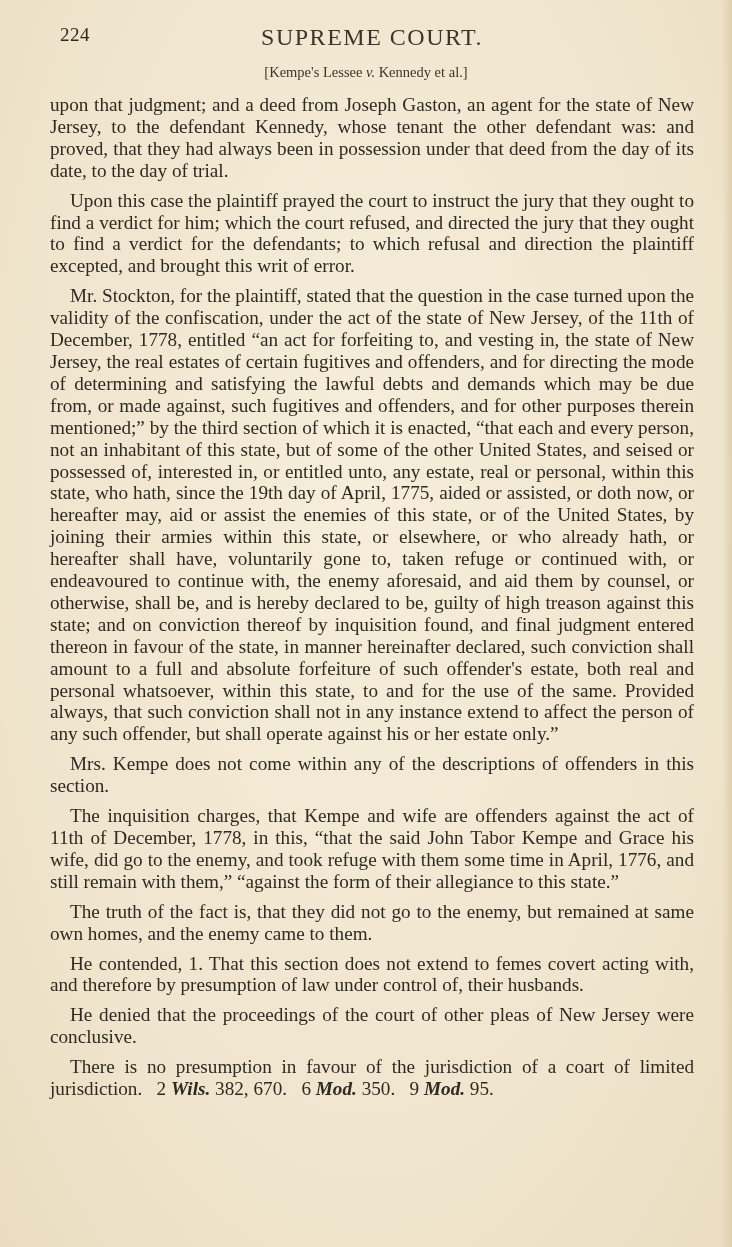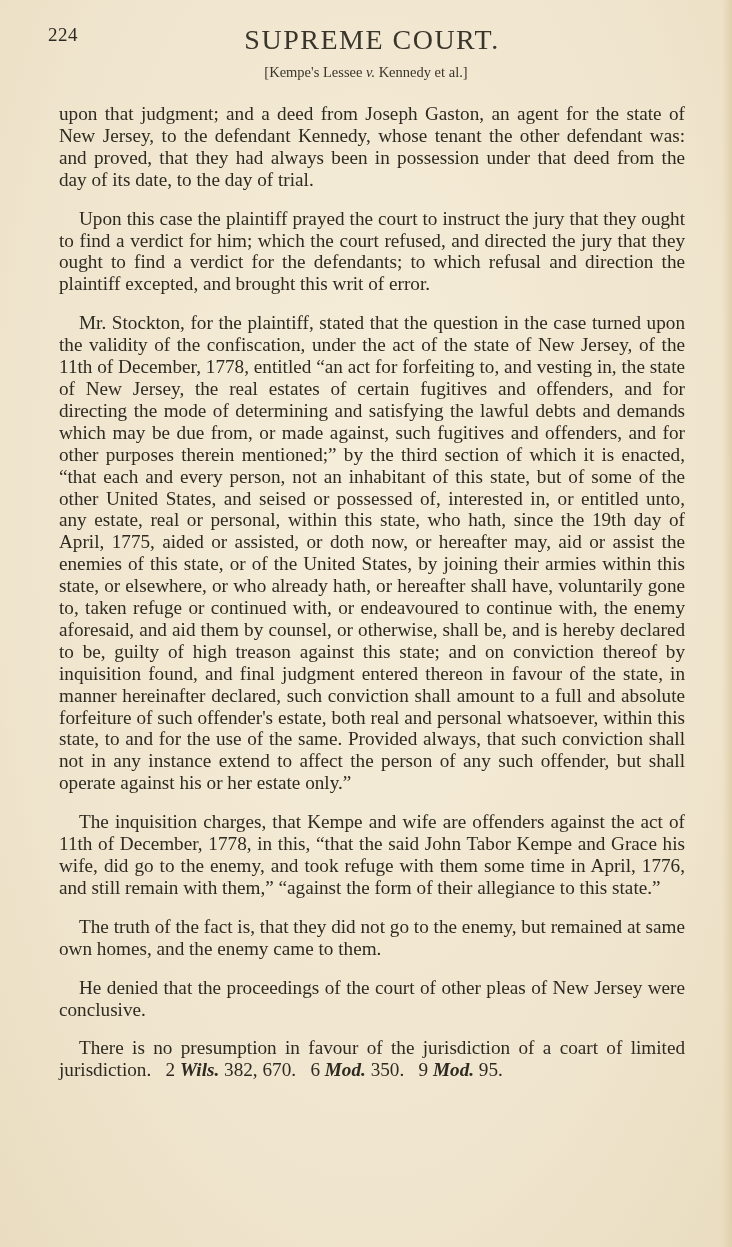--- a/index.html
+++ b/index.html
@@ -12,53 +12,55 @@
     position: relative;
   }
   .edge {
     position: absolute; right: 0; top: 0; width: 10px; height: 1247px;
     background: linear-gradient(to right, rgba(230,218,190,0), #e0d0ac);
   }
   .header {
     position: absolute; top: 18px; left: 42px; width: 660px; height: 30px;
   }
   .page-num {
-    position: absolute; left: 6px; top: 6px; font-size: 19px; letter-spacing: 0.5px;
+    position: absolute; left: 18px; top: 6px; font-size: 19px; letter-spacing: 0.5px;
   }
   .running-title {
     position: absolute; left: 0; right: 0; top: 6px; text-align: center;
-    font-size: 28px; letter-spacing: 1.5px; color: #3a352b;
+    font-size: 24px; letter-spacing: 1.5px; color: #3a352b;
   }
   .case-caption {
     position: absolute; top: 64px; left: 0; right: 0; text-align: center;
     font-size: 14.5px; color: #3a342a;
   }
   .case-caption i { font-style: italic; }
   .body-text {
     position: absolute; top: 86px; left: 42px; width: 660px;
     font-size: 19.2px; line-height: 21.9px; text-align: justify;
     color: #2f2a21;
   }
-  .body-text p { margin: 17px; text-indent: 0; }
+  .body-text p { margin: 8px; text-indent: 0; }
   .body-text p.indent { text-indent: 20px; }
   .cite i { font-style: italic; font-weight: bold; }
 </style>
 </head>
 <body>
 
 <div class="edge"></div>
 
 <div class="header">
   <span class="page-num">224</span>
   <div class="running-title">SUPREME COURT.</div>
 </div>
 
 <div class="case-caption"><span>[Kempe's Lessee </span><i>v.</i><span> Kennedy et al.]</span></div>
 
 <div class="body-text">
   <p>upon that judgment; and a deed from Joseph Gaston, an agent for the state of New Jersey, to the defendant Kennedy, whose tenant the other defendant was: and proved, that they had always been in possession under that deed from the day of its date, to the day of trial.</p>
   <p class="indent">Upon this case the plaintiff prayed the court to instruct the jury that they ought to find a verdict for him; which the court refused, and directed the jury that they ought to find a verdict for the defendants; to which refusal and direction the plaintiff excepted, and brought this writ of error.</p>
   <p class="indent">Mr. Stockton, for the plaintiff, stated that the question in the case turned upon the validity of the confiscation, under the act of the state of New Jersey, of the 11th of December, 1778, entitled “an act for forfeiting to, and vesting in, the state of New Jersey, the real estates of certain fugitives and offenders, and for directing the mode of determining and satisfying the lawful debts and demands which may be due from, or made against, such fugitives and offenders, and for other purposes therein mentioned;” by the third section of which it is enacted, “that each and every person, not an inhabitant of this state, but of some of the other United States, and seised or possessed of, interested in, or entitled unto, any estate, real or personal, within this state, who hath, since the 19th day of April, 1775, aided or assisted, or doth now, or hereafter may, aid or assist the enemies of this state, or of the United States, by joining their armies within this state, or elsewhere, or who already hath, or hereafter shall have, voluntarily gone to, taken refuge or continued with, or endeavoured to continue with, the enemy aforesaid, and aid them by counsel, or otherwise, shall be, and is hereby declared to be, guilty of high treason against this state; and on conviction thereof by inquisition found, and final judgment entered thereon in favour of the state, in manner hereinafter declared, such conviction shall amount to a full and absolute forfeiture of such offender's estate, both real and personal whatsoever, within this state, to and for the use of the same.   Provided always, that such conviction shall not in any instance extend to affect the person of any such offender, but shall operate against his or her estate only.”</p>
+  <p class="indent">Mrs. Kempe does not come within any of the descriptions of offenders in this section.</p>
   <p class="indent">The inquisition charges, that Kempe and wife are offenders against the act of 11th of December, 1778, in this, “that the said John Tabor Kempe and Grace his wife, did go to the enemy, and took refuge with them some time in April, 1776, and still remain with them,” “against the form of their allegiance to this state.”</p>
   <p class="indent">The truth of the fact is, that they did not go to the enemy, but remained at same own homes, and the enemy came to them.</p>
+  <p class="indent">He contended, 1. That this section does not extend to femes covert acting with, and therefore by presumption of law under control of, their husbands.</p>
   <p class="indent">He denied that the proceedings of the court of other pleas of New Jersey were conclusive.</p>
   <p class="indent"><span>There is no presumption in favour of the jurisdiction of a coart of limited jurisdiction.</span>&nbsp;&nbsp; <span class="cite"><span>2</span> <i>Wils.</i> <span>382, 670.</span></span>&nbsp;&nbsp; <span class="cite"><span>6</span> <i>Mod.</i> <span>350.</span></span>&nbsp;&nbsp; <span class="cite"><span>9</span> <i>Mod.</i> <span>95.</span></span></p>
 </div>
 
 </body></html>

